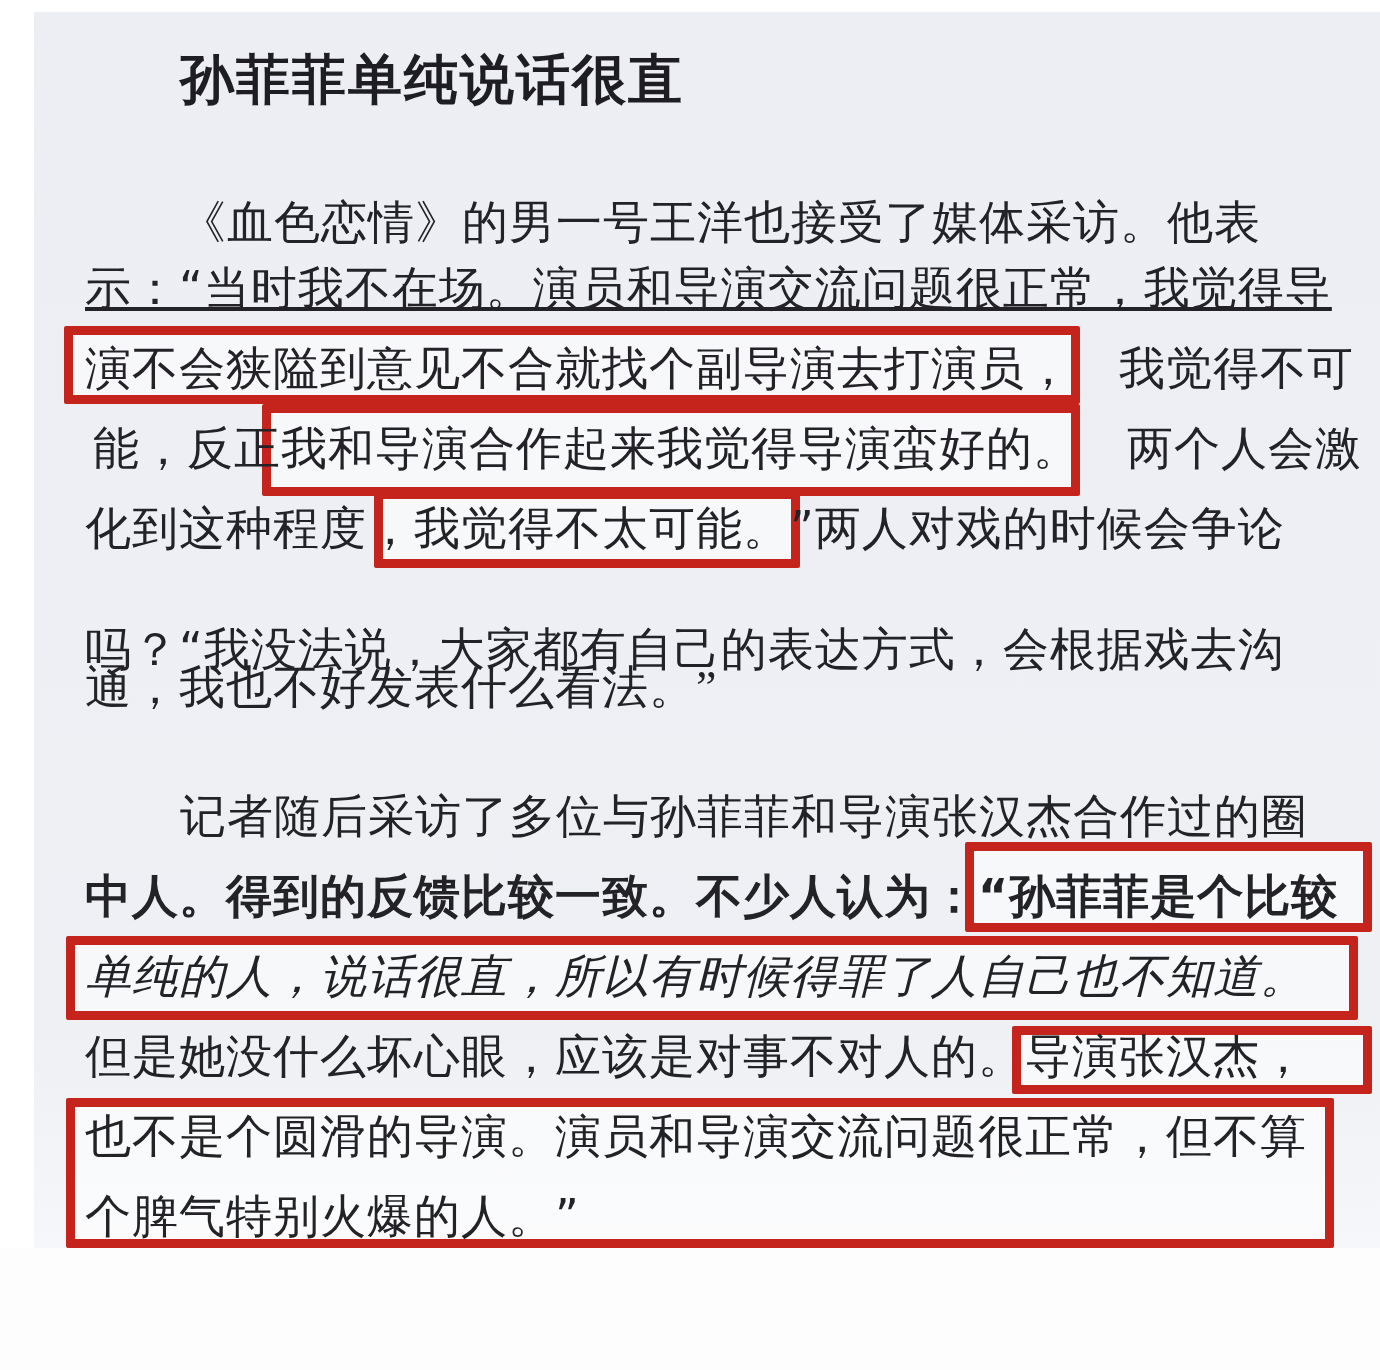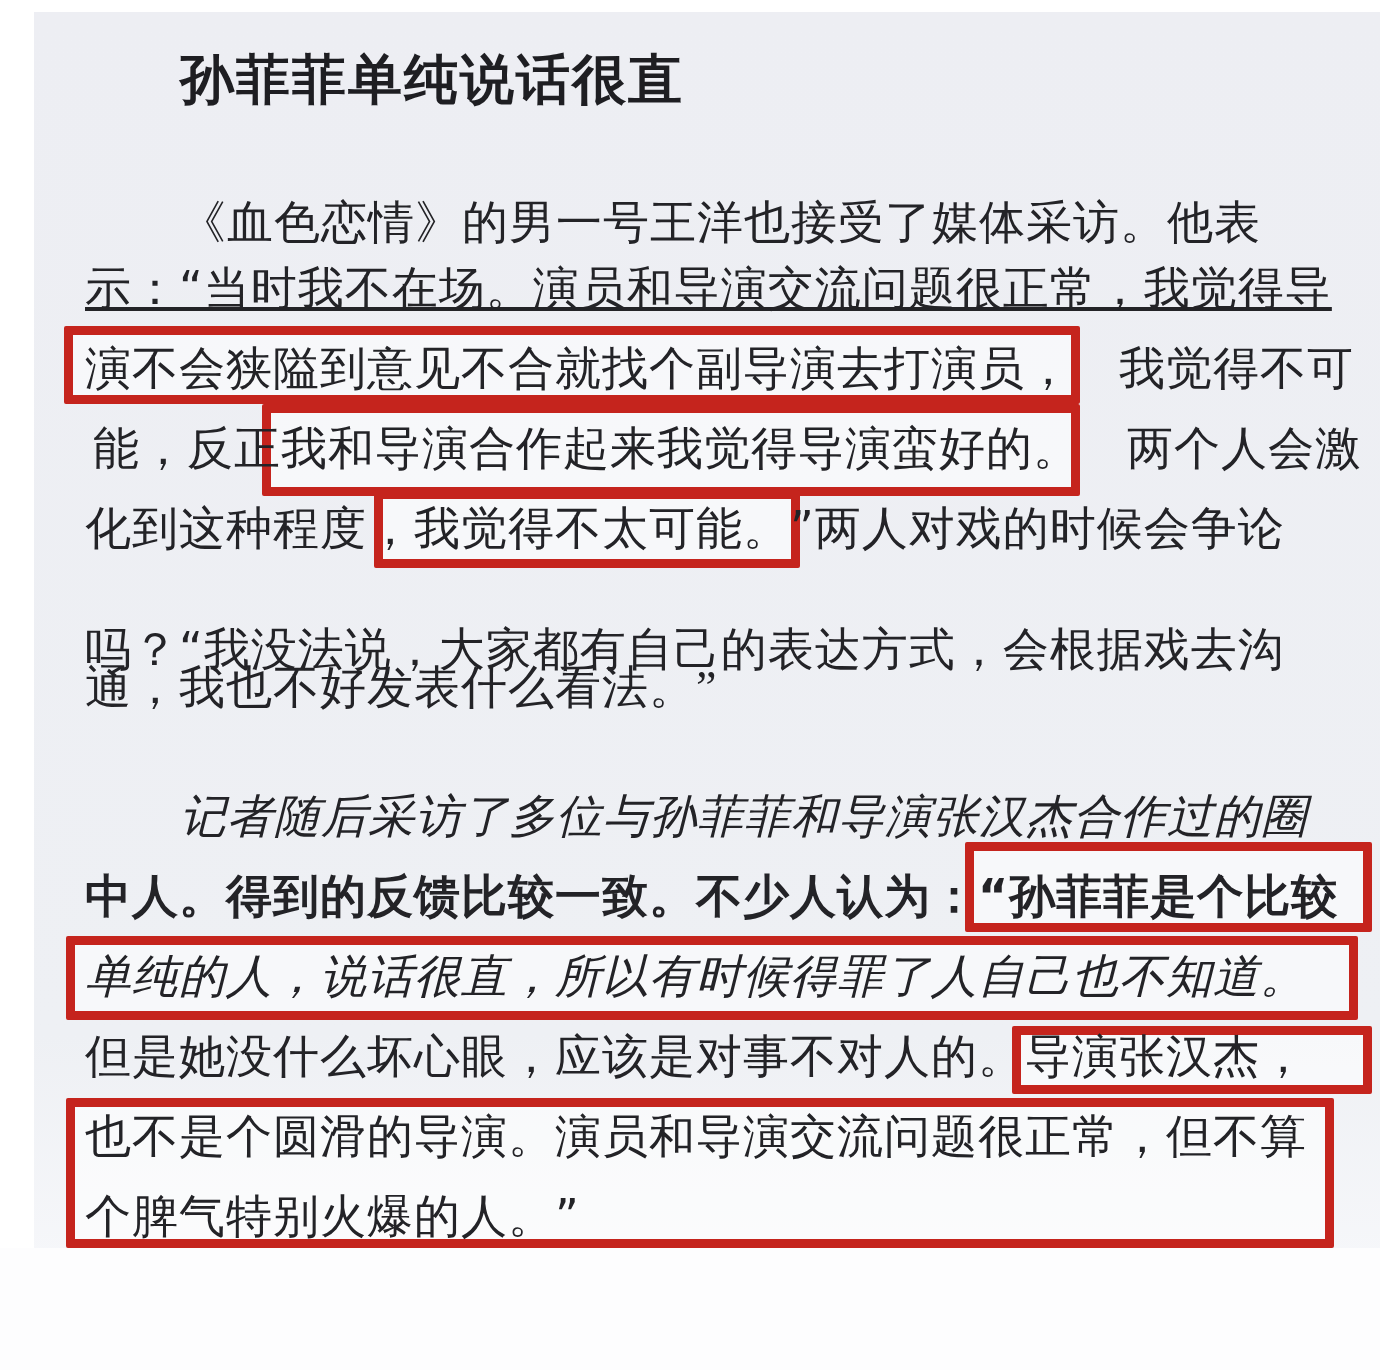--- a/index.html
+++ b/index.html
@@ -26,21 +26,21 @@
     letter-spacing:2px;color:#1e1e22;z-index:3;white-space:pre;margin:0;
   }
   .line{
     position:absolute;left:85px;
     font-size:46px;line-height:60px;letter-spacing:1px;
     color:#232327;z-index:3;white-space:pre;
   }
   .indent{left:180px;}
   .l0{top:192px;} .l1{top:258px;text-decoration:underline;} .l2{top:338px;} .l3{top:418px;margin-left:8px;}
   .l4{top:498px;} .l5{top:578px;margin-top:41px;} .l6{top:658px;font-family:Liberation Serif, serif;}
-  .l7{top:786px;font-style:italic;} .l8{top:866px;font-weight:bold;} .l9{top:946px;font-style:italic;}
+  .l7{top:786px;} .l8{top:866px;font-weight:bold;} .l9{top:946px;font-style:italic;}
   .l10{top:1026px;} .l11{top:1106px;} .l12{top:1186px;}
   
   .hbox{
     position:absolute;box-sizing:border-box;
     border:9px solid #c5241d;
     background:rgba(255,255,255,0.55);
     z-index:2;border-radius:2px;
   }
   .b1{left:64px;  top:326px;  width:1016px; height:78px;}
   .b2{left:262px; top:404px;  width:818px;  height:92px;}

